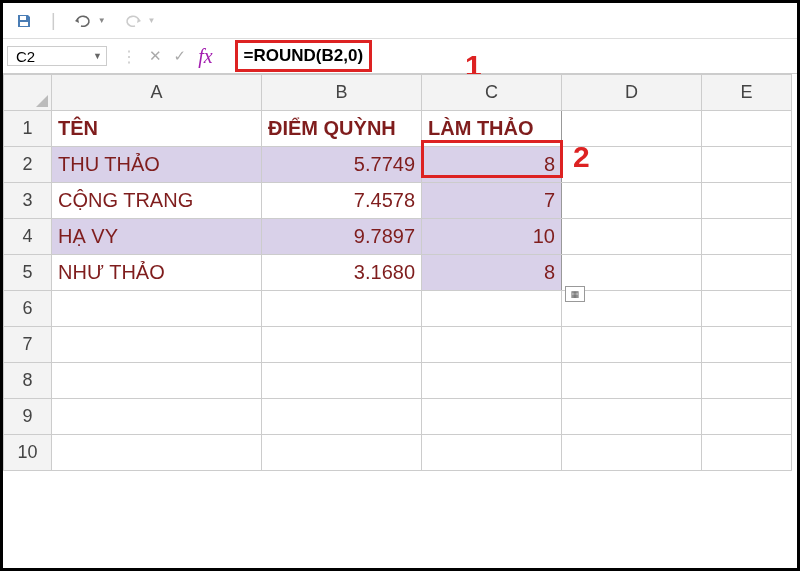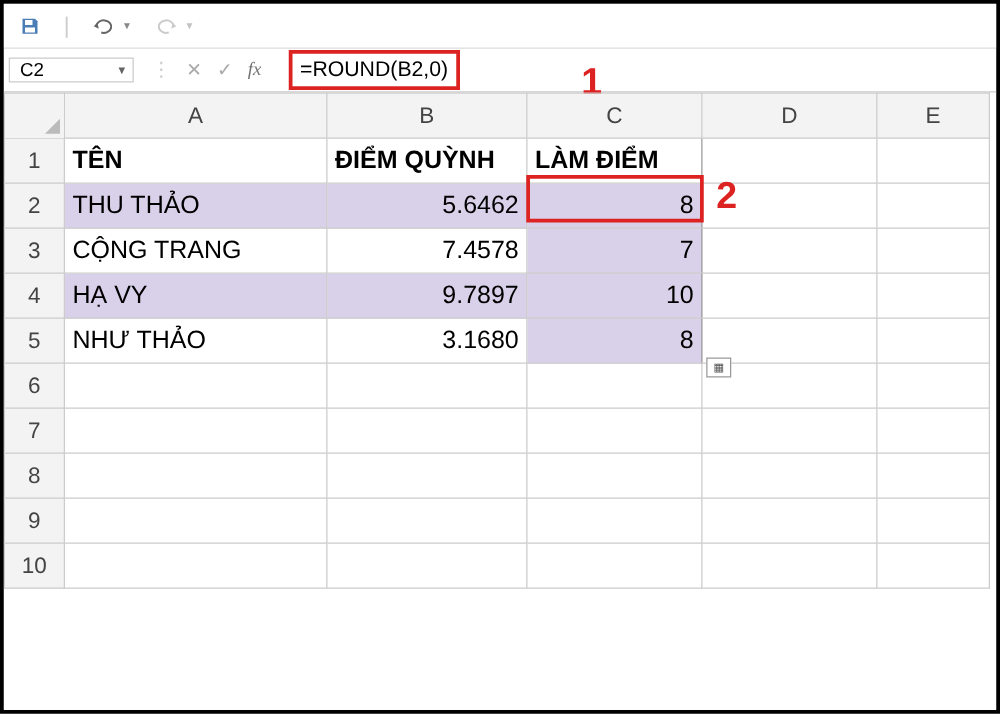--- a/index.html
+++ b/index.html
@@ -67,30 +67,31 @@
     display: flex;
     align-items: center;
     gap: 12px;
     padding: 0 14px;
     color: #aaa;
   }
   .fb-btn { font-size: 15px; cursor: pointer; }
   .fx-label {
     font-style: italic;
     font-family: 'Times New Roman', serif;
-    color: #737373;
-    font-size: 15px;
+    color: #a21caf;
+    font-size: 20px;
     padding-right: 8px;
   }
   .formula-input {
     flex: 0 0 auto;
     font-size: 17px;
     padding: 3px 6px;
     border: none;
     outline: none;
+    font-weight: bold;
   }
   .formula-box-wrap {
     border: 3px solid #dd2222;
     display: inline-flex;
     align-items: center;
   }
   .callout {
     color: #dd2222;
     font-weight: bold;
     font-size: 30px;
@@ -132,21 +133,21 @@
   }
   .rowh {
     width: 48px;
     background: #f3f3f3;
     text-align: center;
     font-size: 18px;
     color: #444;
   }
   td.cell {
     background: #fff;
-    color: #000000;
+    color: #7f1d1d;
   }
   td.hdr {
     font-weight: bold;
     font-size: 21px;
   }
   td.banded {
     background: #d9d1e9;
     margin-top: 28px;
   }
   td.num { text-align: right; padding-right: 8px; }
@@ -228,28 +229,28 @@
     <th class="c-A">A</th>
     <th class="c-B">B</th>
     <th class="c-C">C</th>
     <th class="c-D">D</th>
     <th class="c-E">E</th>
   </tr>
   <tr>
     <th class="rowh">1</th>
     <td class="cell hdr txt">TÊN</td>
     <td class="cell hdr txt">ĐIỂM QUỲNH</td>
-    <td class="cell hdr txt right-border">LÀM ĐIỂM</td>
+    <td class="cell hdr txt right-border">LÀM THẢO</td>
     <td class="cell"></td>
     <td class="cell"></td>
   </tr>
   <tr>
     <th class="rowh">2</th>
     <td class="cell banded txt">THU THẢO</td>
-    <td class="cell banded num">5.6462</td>
+    <td class="cell banded num">5.7749</td>
     <td class="cell banded num right-border">8</td>
     <td class="cell"></td>
     <td class="cell"></td>
   </tr>
   <tr>
     <th class="rowh">3</th>
     <td class="cell txt">CỘNG TRANG</td>
     <td class="cell num">7.4578</td>
     <td class="cell banded num right-border">7</td>
     <td class="cell"></td>

